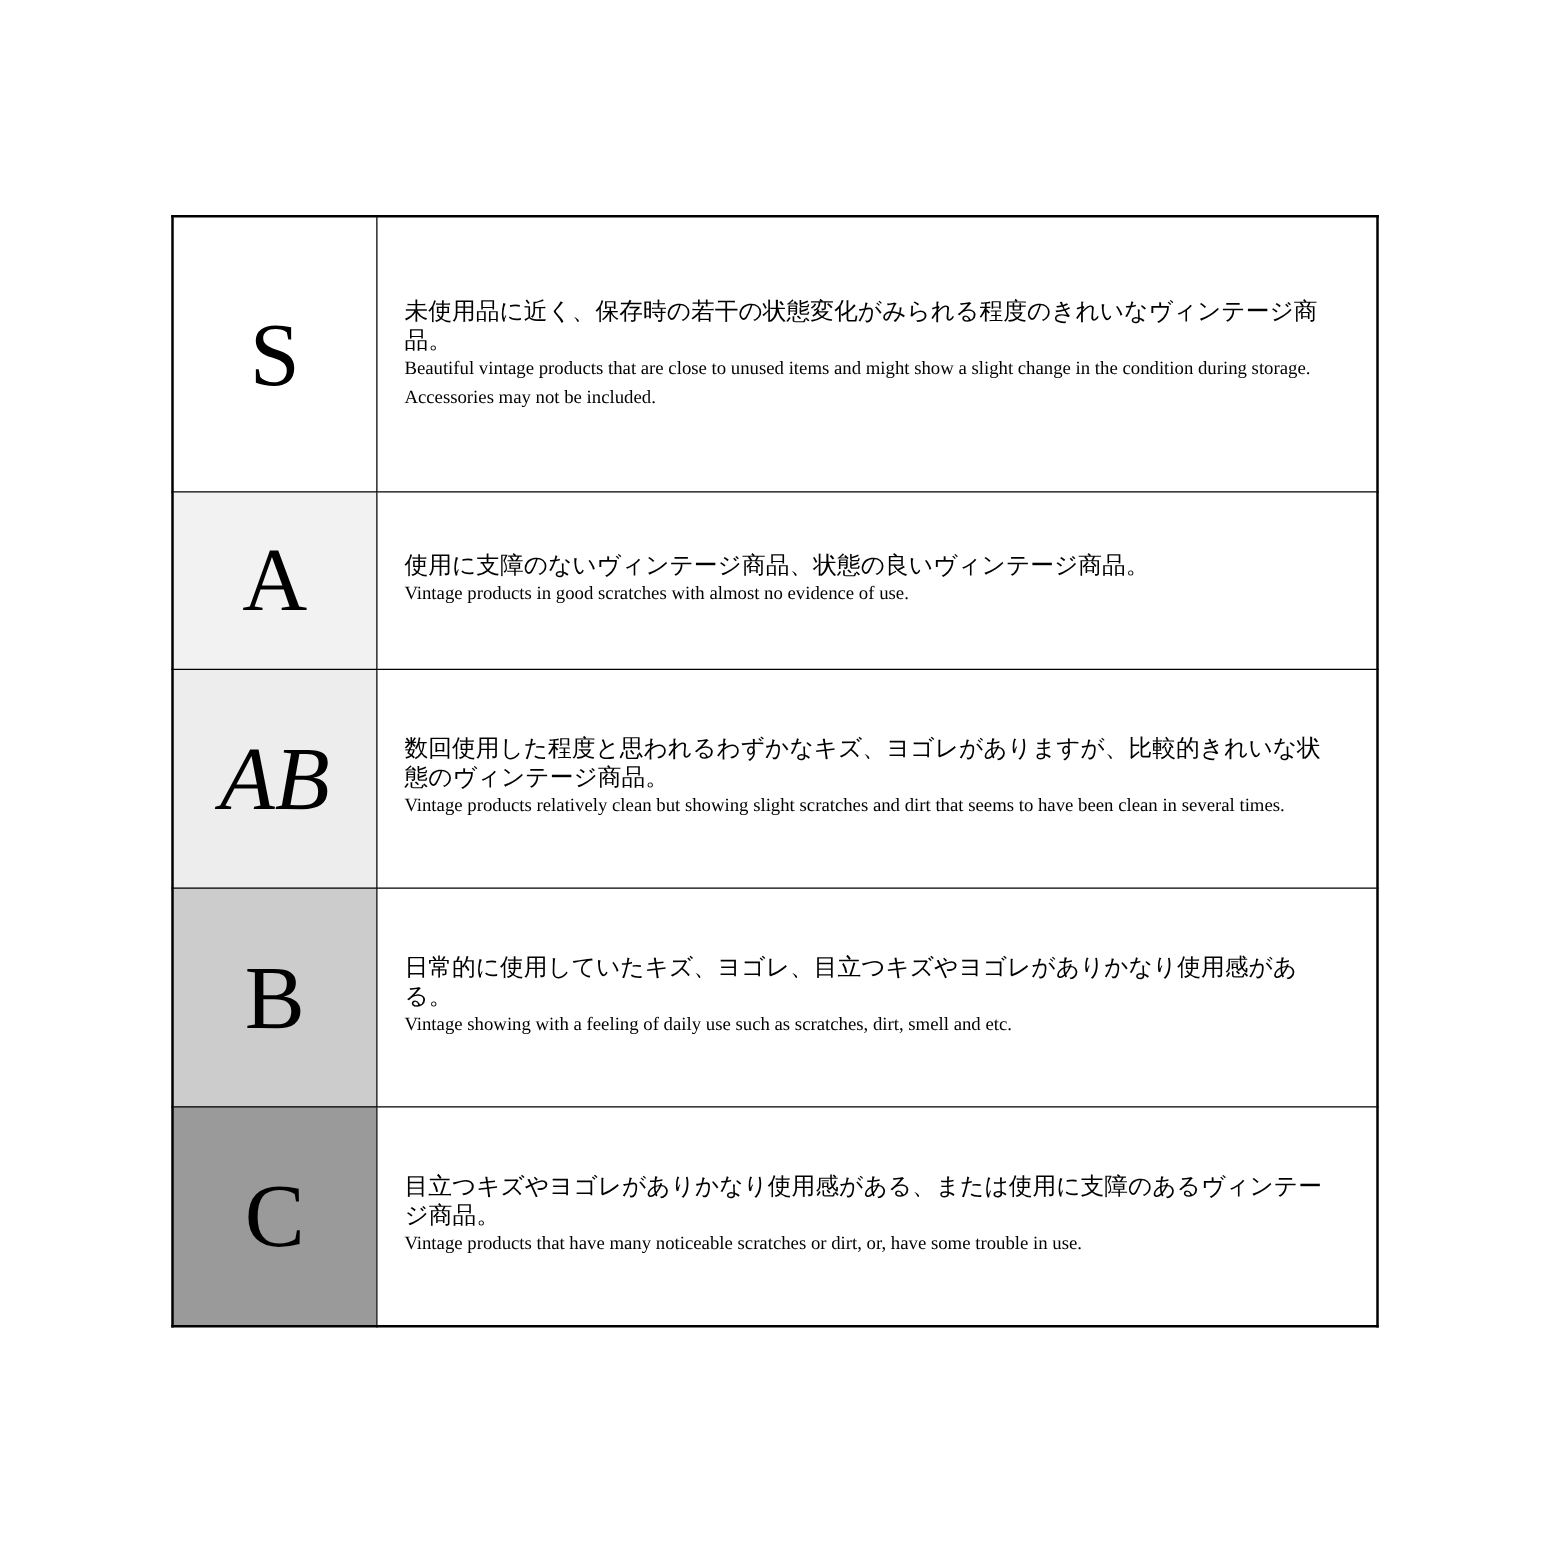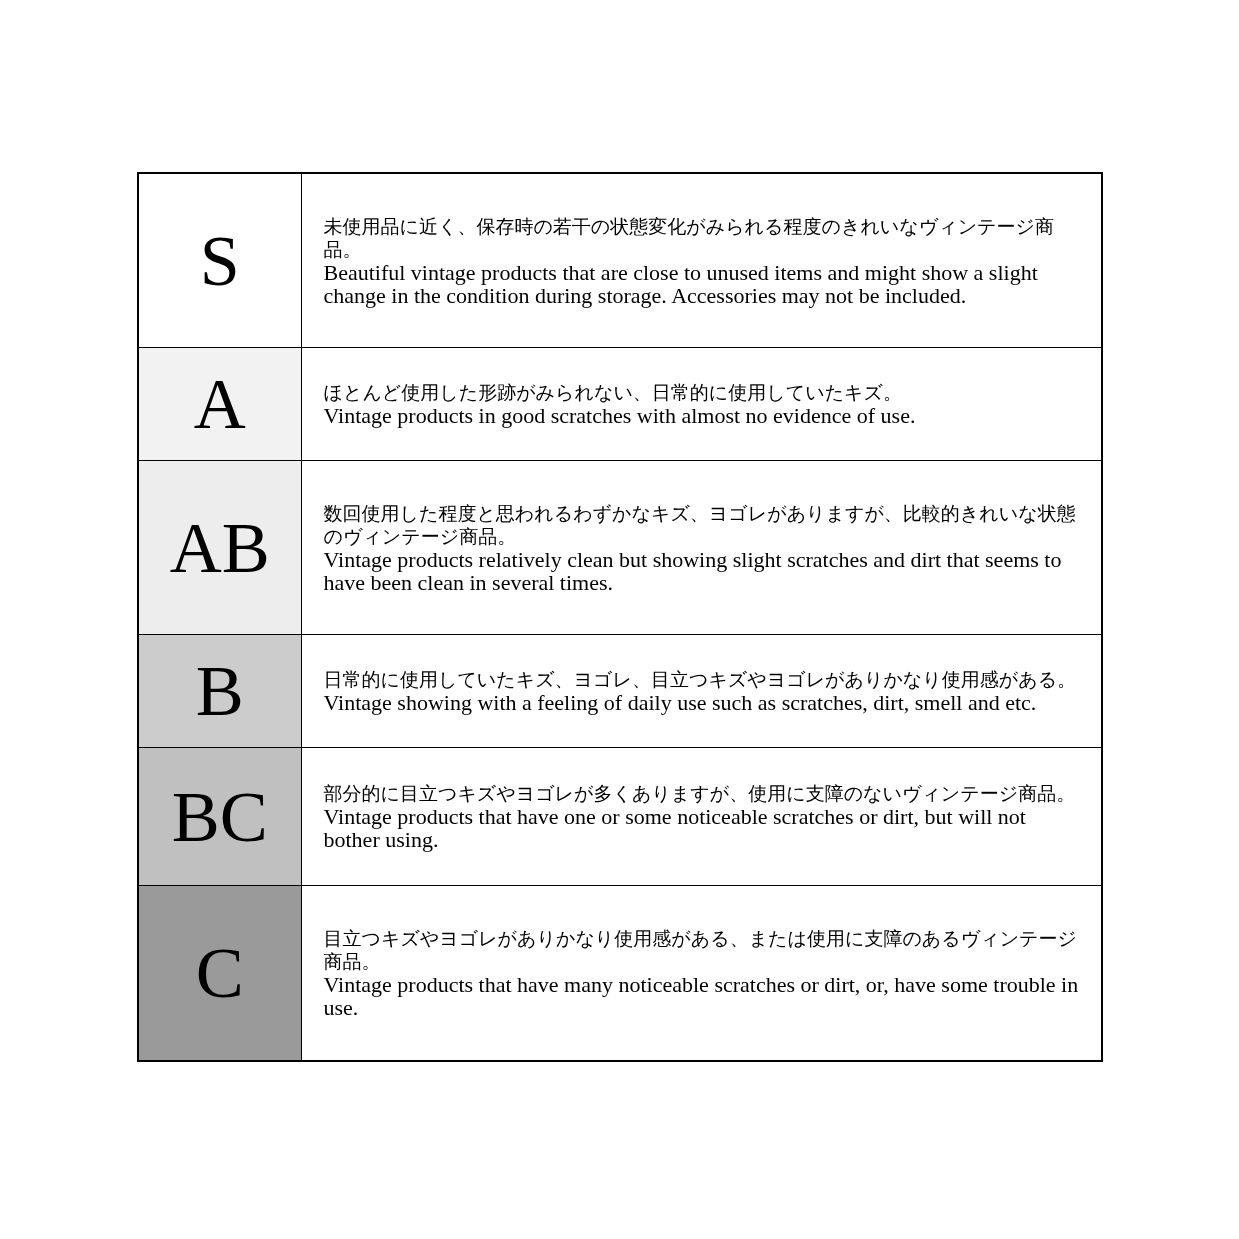--- a/index.html
+++ b/index.html
@@ -30,29 +30,29 @@
     width: 163px;
     text-align: center;
   }
   .grade-letter {
     font-size: 72px;
     line-height: 1;
     font-family: "Liberation Serif", "DejaVu Serif", serif;
     color: #000000;
   }
   td.desc {
-    padding: 10px 16px 10px 22px;
+    padding: 10px 28px 10px 22px;
   }
   .jp {
     font-size: 19px;
     line-height: 23px;
     font-family: "Liberation Serif", "DejaVu Serif", serif;
   }
   .en {
-    font-size: 22px;
+    font-size: 15px;
     line-height: 23px;
     font-family: "Liberation Serif", "DejaVu Serif", serif;
   }
 </style>
 </head>
 <body>
 
 <div class="page">
   <table class="grade-table">
     <tbody>
@@ -63,52 +63,43 @@
         <td class="desc">
           <div class="jp">未使用品に近く、保存時の若干の状態変化がみられる程度のきれいなヴィンテージ商品。</div>
           <div class="en">Beautiful vintage products that are close to unused items and might show a slight change in the condition during storage. Accessories may not be included.</div>
         </td>
       </tr>
       <tr>
         <td class="grade" style="background-color: rgb(242, 242, 242);">
           <span class="grade-letter">A</span>
         </td>
         <td class="desc">
-          <div class="jp">ほとんど使用した形跡がみられない、日常的に使用していたキズ。</div>
+          <div class="jp">使用に支障のないヴィンテージ商品、状態の良いヴィンテージ商品。</div>
           <div class="en">Vintage products in good scratches with almost no evidence of use.</div>
         </td>
       </tr>
       <tr>
-        <td class="grade" style="background-color: rgb(237, 237, 237);">
+        <td class="grade" style="background-color: rgb(237, 237, 237); font-style: italic;">
           <span class="grade-letter">AB</span>
         </td>
         <td class="desc">
           <div class="jp">数回使用した程度と思われるわずかなキズ、ヨゴレがありますが、比較的きれいな状態のヴィンテージ商品。</div>
           <div class="en">Vintage products relatively clean but showing slight scratches and dirt that seems to have been clean in several times.</div>
         </td>
       </tr>
       <tr>
         <td class="grade" style="background-color: rgb(204, 204, 204);">
           <span class="grade-letter">B</span>
         </td>
         <td class="desc">
           <div class="jp">日常的に使用していたキズ、ヨゴレ、目立つキズやヨゴレがありかなり使用感がある。</div>
           <div class="en">Vintage showing with a feeling of daily use such as scratches, dirt, smell and etc.</div>
         </td>
       </tr>
       <tr>
-        <td class="grade" style="background-color: rgb(192, 192, 192);">
-          <span class="grade-letter">BC</span>
-        </td>
-        <td class="desc">
-          <div class="jp">部分的に目立つキズやヨゴレが多くありますが、使用に支障のないヴィンテージ商品。</div>
-          <div class="en">Vintage products that have one or some noticeable scratches or dirt, but will not bother using.</div>
-        </td>
-      </tr>
-      <tr>
         <td class="grade" style="background-color: rgb(154, 154, 154);">
           <span class="grade-letter">C</span>
         </td>
         <td class="desc">
           <div class="jp">目立つキズやヨゴレがありかなり使用感がある、または使用に支障のあるヴィンテージ商品。</div>
           <div class="en">Vintage products that have many noticeable scratches or dirt, or, have some trouble in use.</div>
         </td>
       </tr>
     </tbody>
   </table>

